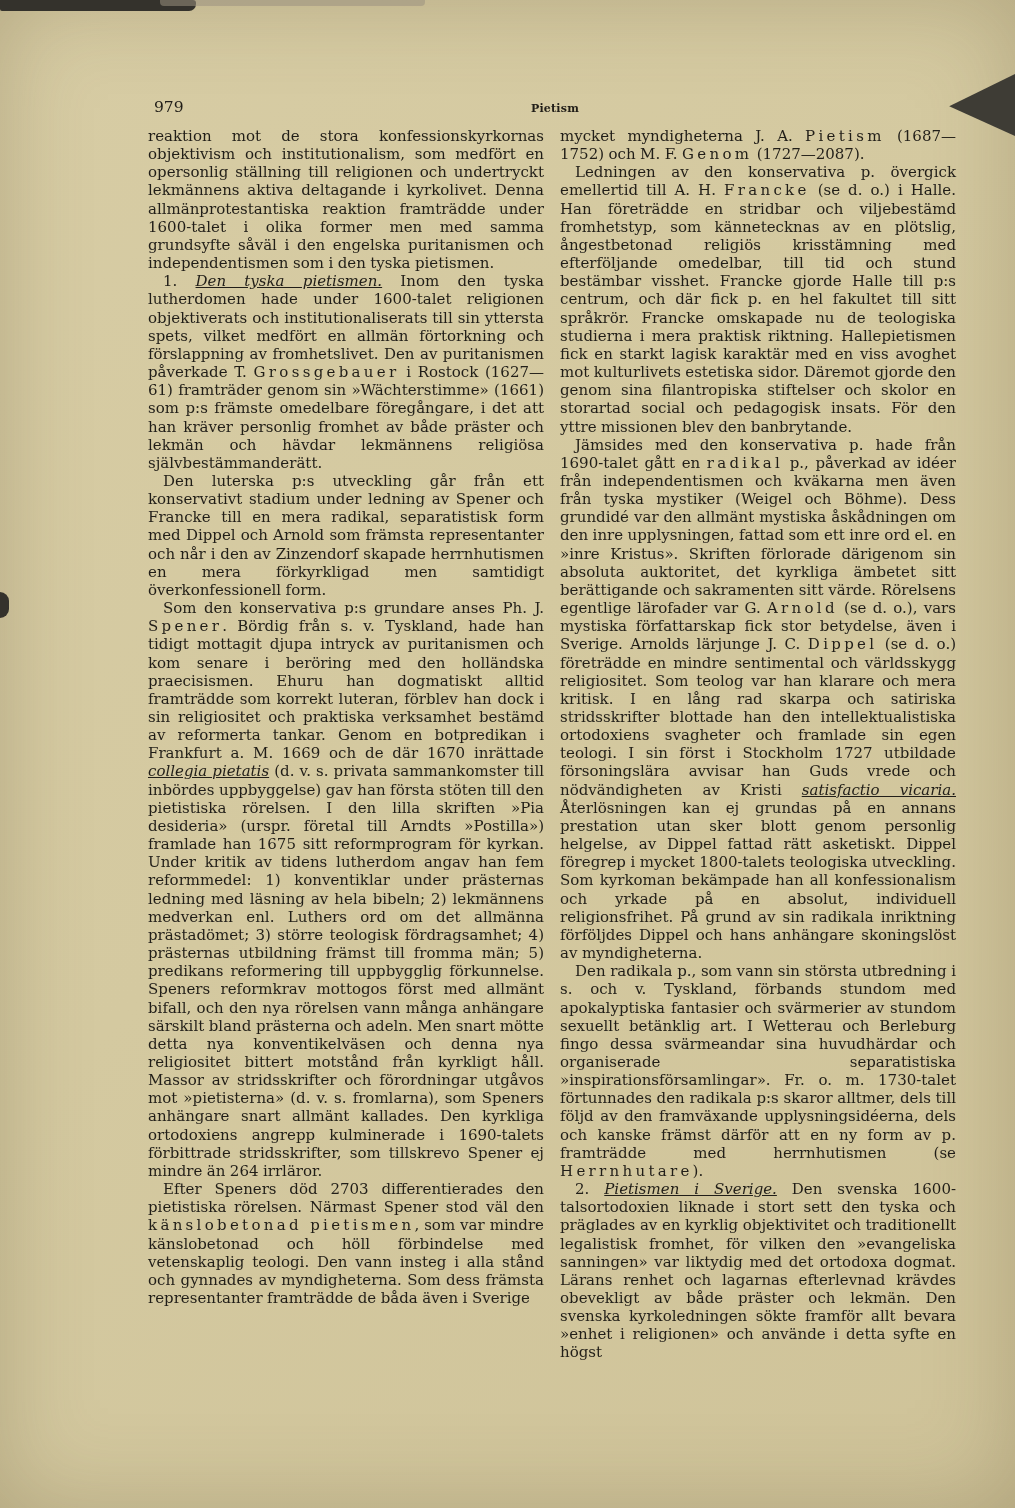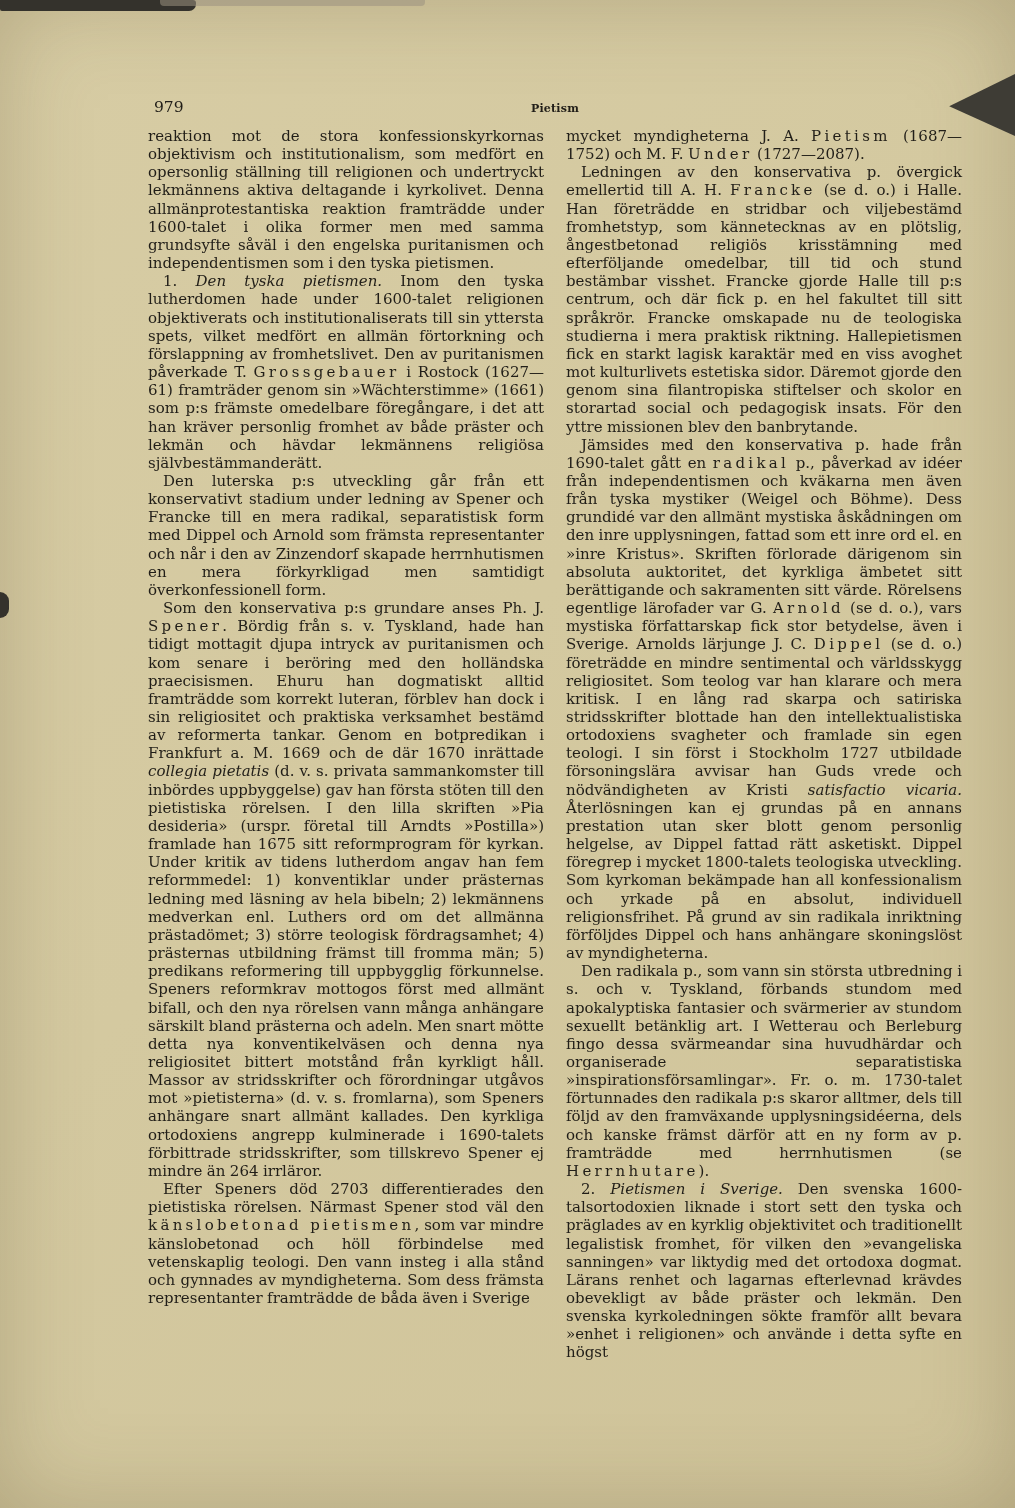--- a/index.html
+++ b/index.html
@@ -54,37 +54,37 @@
   .pagenum-left  { text-align: left;  padding-left: 6px; }
   .pagenum-right { text-align: right; padding-right: 2px; }
   .title {
     font-weight: bold;
     font-size: 11px;
     letter-spacing: 0.02em;
     text-align: center;
   }
   .columns {
     display: flex;
-    gap: 22px;
+    gap: 16px;
   }
   .col {
     width: 396px;
     font-size: 15px;
     line-height: 18.15px;
     text-align: justify;
     hyphens: auto;
     -webkit-hyphens: auto;
     word-spacing: -0.02em;
   }
   .col p {
     margin: 0;
     text-indent: 15px;
   }
   .col p.noindent { text-indent: 0; }
-  .i  { font-style: italic; }
+  .i  { font-style: italic; text-decoration: underline; }
   .sp { letter-spacing: 0.22em; }
 </style>
 </head>
 <body>
 
 <div class="page">
   <div class="artifact artifact-top-left"></div>
   <div class="artifact artifact-top-strip"></div>
   <div class="artifact artifact-top-right"></div>
   <div class="artifact artifact-left-edge"></div>
@@ -96,21 +96,21 @@
     </div>
     <div class="columns">
       <div class="col" id="col-left">
           <p class="noindent"><span>reaktion mot de stora konfessionskyrkornas objektivism och institutionalism, som medfört en opersonlig ställning till religionen och undertryckt lekmännens aktiva deltagande i kyrkolivet. Denna allmänprotestantiska reaktion framträdde under 1600-talet i olika former men med samma grundsyfte såväl i den engelska puritanismen och independentismen som i den tyska pietismen.</span></p>
           <p><span>1. </span><span class="i">Den tyska pietismen.</span><span> Inom den tyska lutherdomen hade under 1600-talet religionen objektiverats och institutionaliserats till sin yttersta spets, vilket medfört en allmän förtorkning och förslappning av fromhetslivet. Den av puritanismen påverkade T. </span><span class="sp">Grossgebauer</span><span> i Rostock (1627—61) framträder genom sin »Wächterstimme» (1661) som p:s främste omedelbare föregångare, i det att han kräver personlig fromhet av både präster och lekmän och hävdar lekmännens religiösa självbestämmanderätt.</span></p>
           <p><span>Den luterska p:s utveckling går från ett konservativt stadium under ledning av Spener och Francke till en mera radikal, separatistisk form med Dippel och Arnold som främsta representanter och når i den av Zinzendorf skapade herrnhutismen en mera förkyrkligad men samtidigt överkonfessionell form.</span></p>
           <p><span>Som den konservativa p:s grundare anses Ph. J. </span><span class="sp">Spener</span><span>. Bördig från s. v. Tyskland, hade han tidigt mottagit djupa intryck av puritanismen och kom senare i beröring med den holländska praecisismen. Ehuru han dogmatiskt alltid framträdde som korrekt luteran, förblev han dock i sin religiositet och praktiska verksamhet bestämd av reformerta tankar. Genom en botpredikan i Frankfurt a. M. 1669 och de där 1670 inrättade </span><span class="i">collegia pietatis</span><span> (d. v. s. privata sammankomster till inbördes uppbyggelse) gav han första stöten till den pietistiska rörelsen. I den lilla skriften »Pia desideria» (urspr. företal till Arndts »Postilla») framlade han 1675 sitt reformprogram för kyrkan. Under kritik av tidens lutherdom angav han fem reformmedel: 1) konventiklar under prästernas ledning med läsning av hela bibeln; 2) lekmännens medverkan enl. Luthers ord om det allmänna prästadömet; 3) större teologisk fördragsamhet; 4) prästernas utbildning främst till fromma män; 5) predikans reformering till uppbygglig förkunnelse. Speners reformkrav mottogos först med allmänt bifall, och den nya rörelsen vann många anhängare särskilt bland prästerna och adeln. Men snart mötte detta nya konventikelväsen och denna nya religiositet bittert motstånd från kyrkligt håll. Massor av stridsskrifter och förordningar utgåvos mot »pietisterna» (d. v. s. fromlarna), som Speners anhängare snart allmänt kallades. Den kyrkliga ortodoxiens angrepp kulminerade i 1690-talets förbittrade stridsskrifter, som tillskrevo Spener ej mindre än 264 irrläror.</span></p>
           <p><span>Efter Speners död 2703 differentierades den pietistiska rörelsen. Närmast Spener stod väl den </span><span class="sp">känslobetonad pietismen</span><span>, som var mindre känslobetonad och höll förbindelse med vetenskaplig teologi. Den vann insteg i alla stånd och gynnades av myndigheterna. Som dess främsta representanter framträdde de båda även i Sverige</span></p>
         </div>
       <div class="col" id="col-right">
-          <p class="noindent"><span>mycket myndigheterna J. A. </span><span class="sp">Pietism</span><span> (1687—1752) och M. F. </span><span class="sp">Under</span><span> (1727—2087).</span></p>
+          <p class="noindent"><span>mycket myndigheterna J. A. </span><span class="sp">Pietism</span><span> (1687—1752) och M. F. </span><span class="sp">Genom</span><span> (1727—2087).</span></p>
           <p><span>Ledningen av den konservativa p. övergick emellertid till A. H. </span><span class="sp">Francke</span><span> (se d. o.) i Halle. Han företrädde en stridbar och viljebestämd fromhetstyp, som kännetecknas av en plötslig, ångestbetonad religiös krisstämning med efterföljande omedelbar, till tid och stund bestämbar visshet. Francke gjorde Halle till p:s centrum, och där fick p. en hel fakultet till sitt språkrör. Francke omskapade nu de teologiska studierna i mera praktisk riktning. Hallepietismen fick en starkt lagisk karaktär med en viss avoghet mot kulturlivets estetiska sidor. Däremot gjorde den genom sina filantropiska stiftelser och skolor en storartad social och pedagogisk insats. För den yttre missionen blev den banbrytande.</span></p>
           <p><span>Jämsides med den konservativa p. hade från 1690-talet gått en </span><span class="sp">radikal</span><span> p., påverkad av idéer från independentismen och kväkarna men även från tyska mystiker (Weigel och Böhme). Dess grundidé var den allmänt mystiska åskådningen om den inre upplysningen, fattad som ett inre ord el. en »inre Kristus». Skriften förlorade därigenom sin absoluta auktoritet, det kyrkliga ämbetet sitt berättigande och sakramenten sitt värde. Rörelsens egentlige lärofader var G. </span><span class="sp">Arnold</span><span> (se d. o.), vars mystiska författarskap fick stor betydelse, även i Sverige. Arnolds lärjunge J. C. </span><span class="sp">Dippel</span><span> (se d. o.) företrädde en mindre sentimental och världsskygg religiositet. Som teolog var han klarare och mera kritisk. I en lång rad skarpa och satiriska stridsskrifter blottade han den intellektualistiska ortodoxiens svagheter och framlade sin egen teologi. I sin först i Stockholm 1727 utbildade försoningslära avvisar han Guds vrede och nödvändigheten av Kristi </span><span class="i">satisfactio vicaria.</span><span> Återlösningen kan ej grundas på en annans prestation utan sker blott genom personlig helgelse, av Dippel fattad rätt asketiskt. Dippel föregrep i mycket 1800-talets teologiska utveckling. Som kyrkoman bekämpade han all konfessionalism och yrkade på en absolut, individuell religionsfrihet. På grund av sin radikala inriktning förföljdes Dippel och hans anhängare skoningslöst av myndigheterna.</span></p>
           <p><span>Den radikala p., som vann sin största utbredning i s. och v. Tyskland, förbands stundom med apokalyptiska fantasier och svärmerier av stundom sexuellt betänklig art. I Wetterau och Berleburg fingo dessa svärmeandar sina huvudhärdar och organiserade separatistiska »inspirationsförsamlingar». Fr. o. m. 1730-talet förtunnades den radikala p:s skaror alltmer, dels till följd av den framväxande upplysningsidéerna, dels och kanske främst därför att en ny form av p. framträdde med herrnhutismen (se </span><span class="sp">Herrnhutare</span><span>).</span></p>
           <p><span>2. </span><span class="i">Pietismen i Sverige.</span><span> Den svenska 1600-talsortodoxien liknade i stort sett den tyska och präglades av en kyrklig objektivitet och traditionellt legalistisk fromhet, för vilken den »evangeliska sanningen» var liktydig med det ortodoxa dogmat. Lärans renhet och lagarnas efterlevnad krävdes obevekligt av både präster och lekmän. Den svenska kyrkoledningen sökte framför allt bevara »enhet i religionen» och använde i detta syfte en högst</span></p>
         </div>
     </div>
   </div>
 </div>
 
 </body></html>

